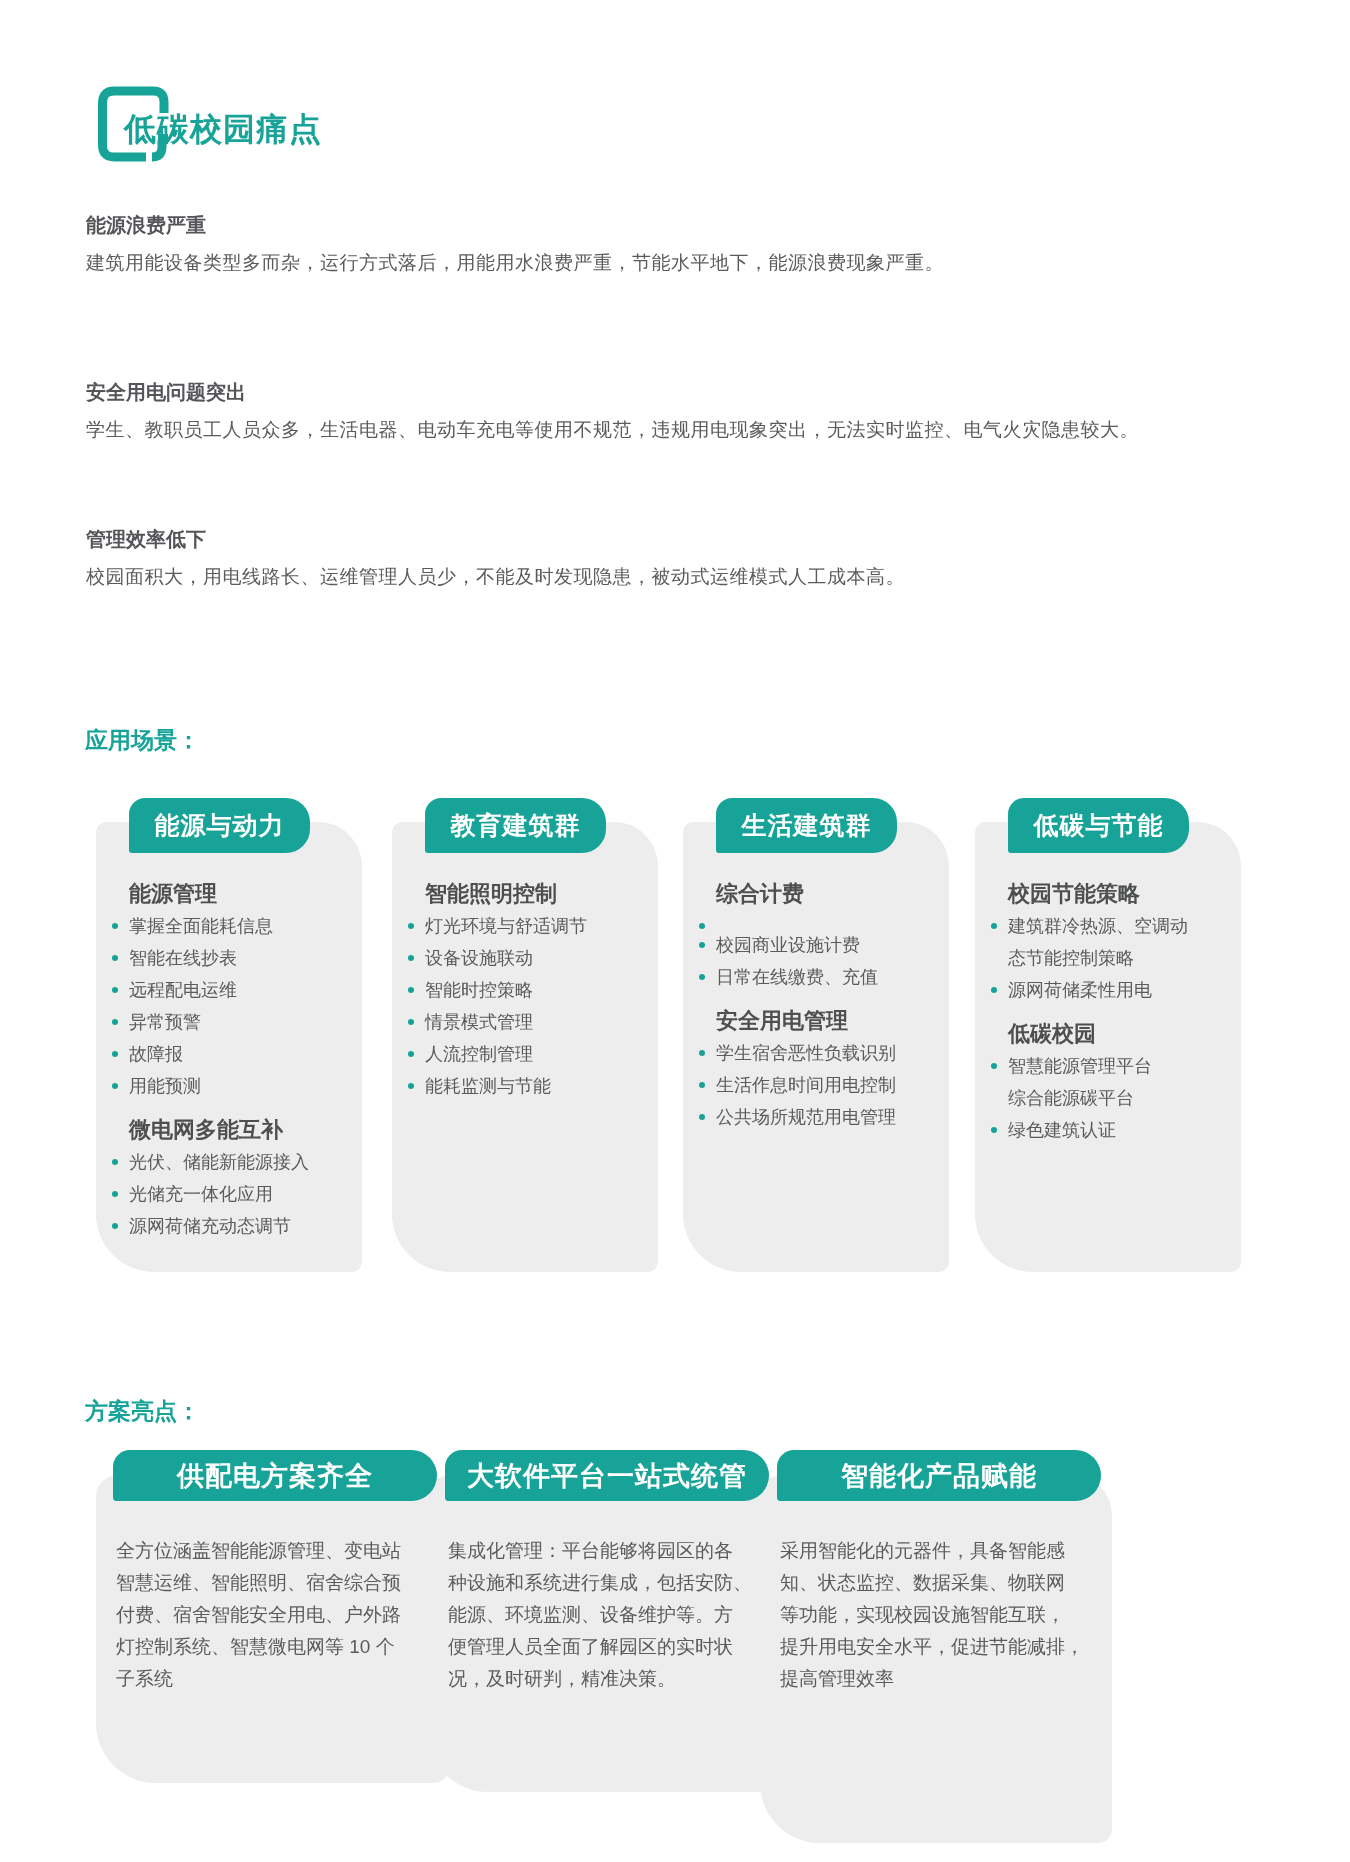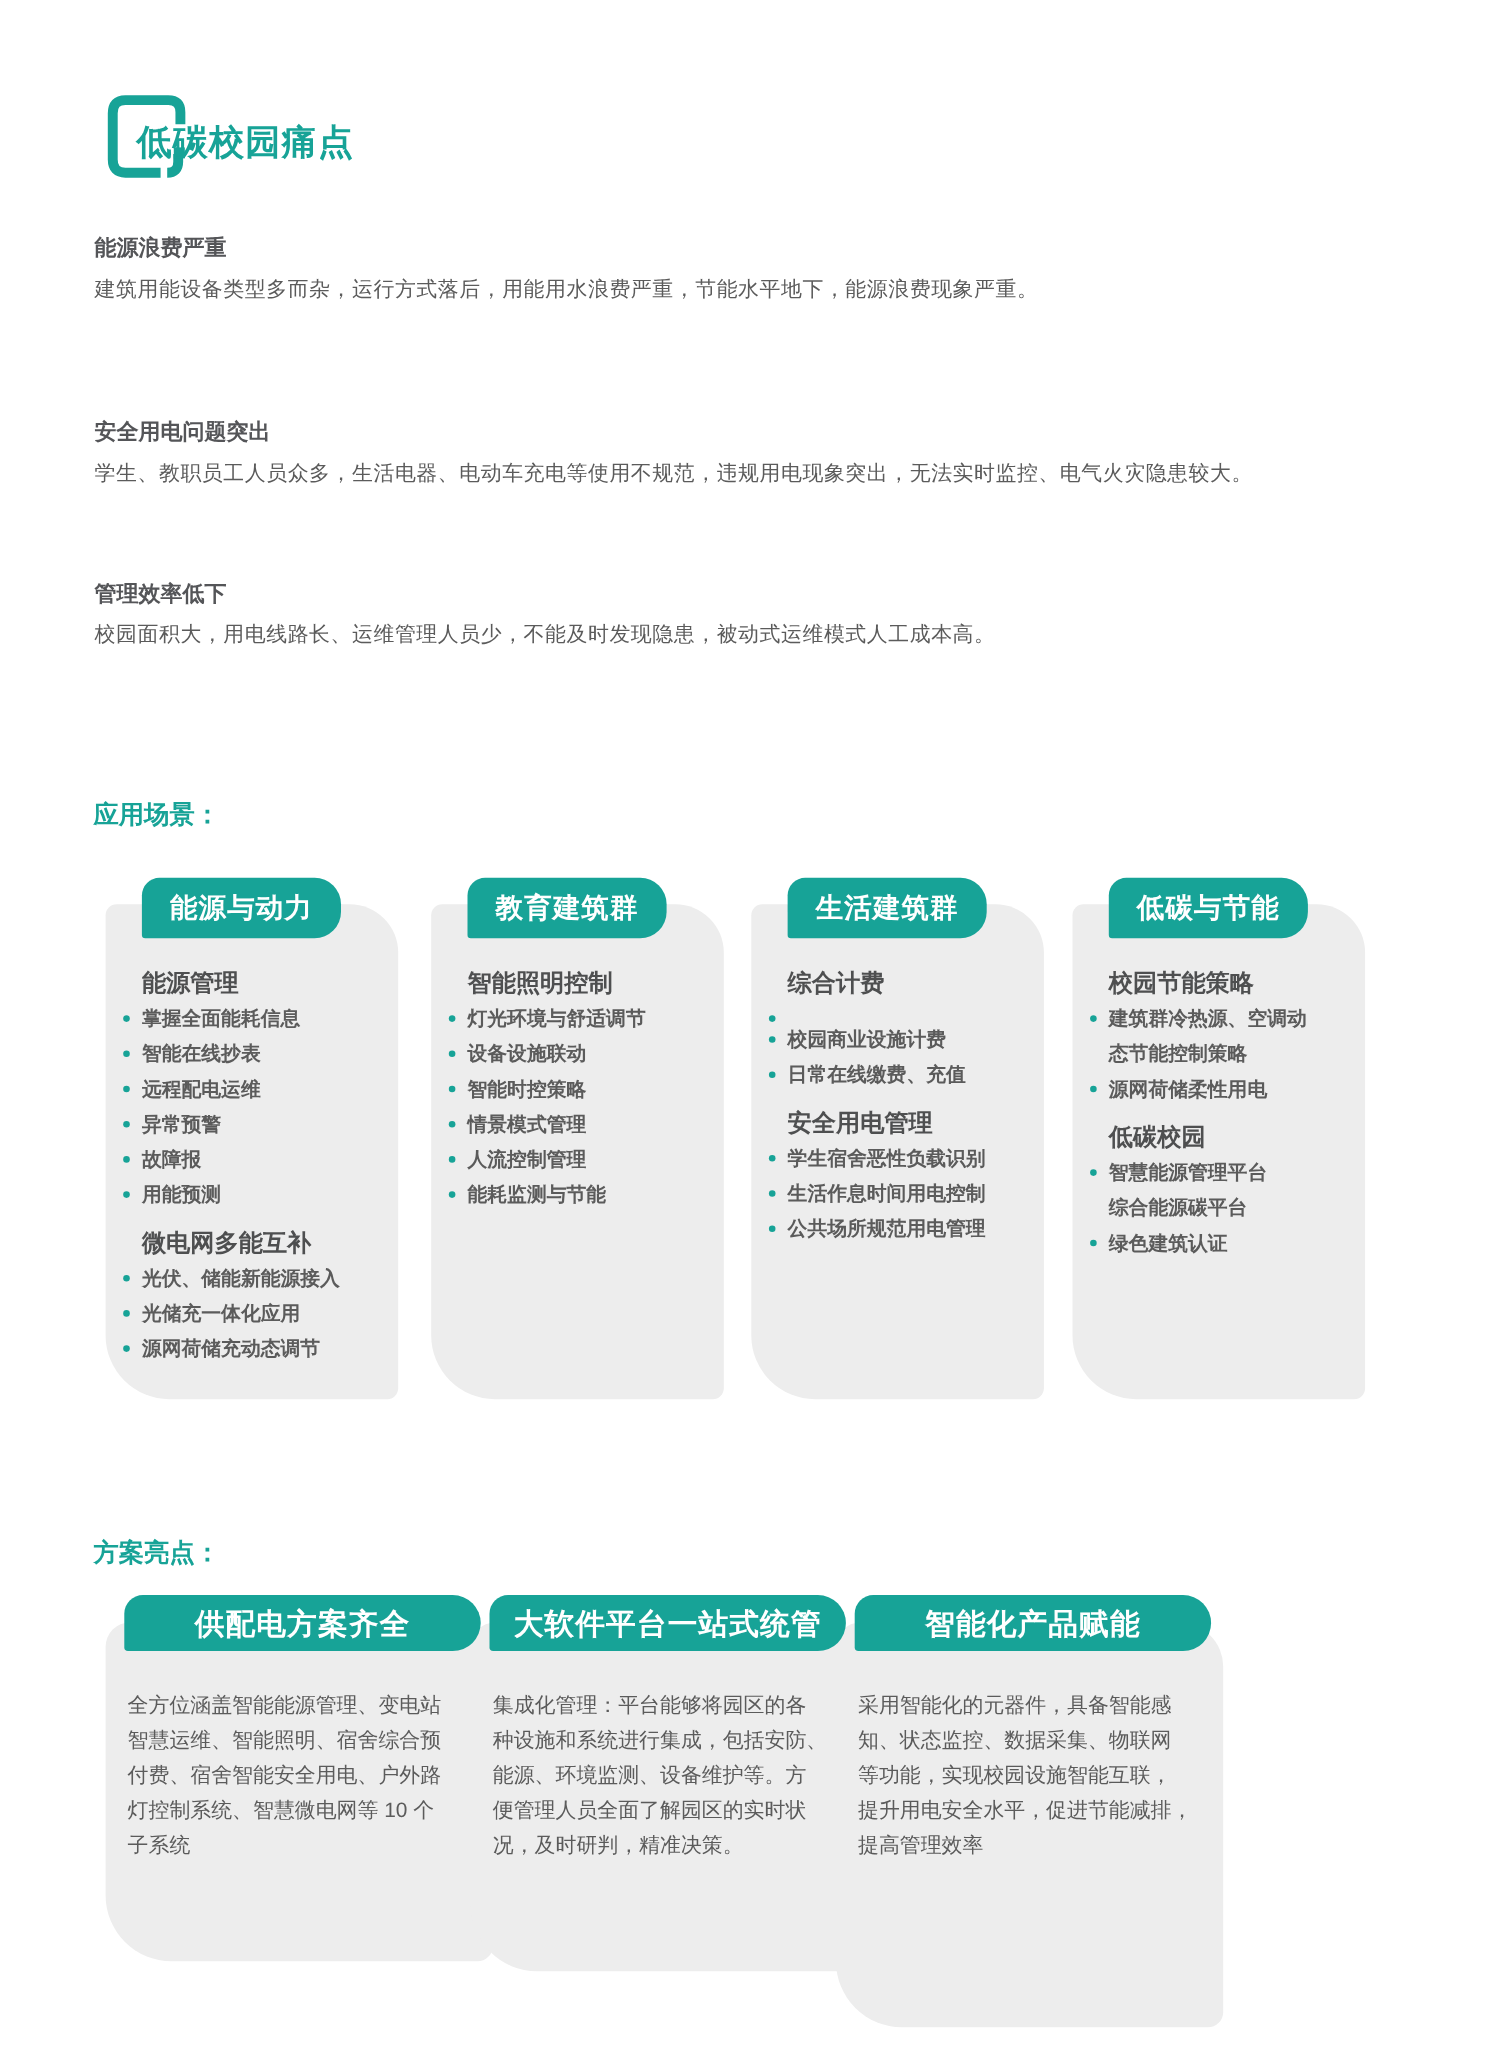--- a/index.html
+++ b/index.html
@@ -24,21 +24,21 @@
               border-radius:10px 44px 10px 58px;padding-top:56px;box-sizing:border-box;}
   .scene-tab{position:absolute;left:33px;top:0;width:181px;height:55px;background:#17A397;
              border-radius:16px 24px 24px 3px;color:#ffffff;font-size:25px;font-weight:bold;
              display:flex;align-items:center;justify-content:center;letter-spacing:1px;z-index:2;}
   .sub-title{padding-left:33px;font-size:22px;font-weight:bold;color:#4E4F50;
              line-height:32px;}
   .sub-title.later{margin-top:12px;}
   .bullet{display:flex;padding-left:16px;}
   .dot{flex:0 0 auto;width:6px;height:6px;border-radius:50%;background:#17A397;
        margin:13px 11px 0 0;}
-  .btext{font-size:18px;color:#5B5B5B;line-height:32px;white-space:pre;font-weight:bold;}
+  .btext{font-size:18px;color:#5B5B5B;line-height:32px;white-space:pre;}
 
   
   .hl-card{position:absolute;top:1450px;width:345px;}
   .hl-body{position:absolute;left:0;top:25px;width:352px;background:#EDEDED;
            border-radius:22px 40px 14px 60px;box-sizing:border-box;
            padding:60px 14px 0 20px;}
   .hl-tab{position:absolute;left:17px;top:0;width:324px;height:51px;background:#17A397;
           border-radius:20px 30px 30px 4px;color:#ffffff;font-size:27px;font-weight:bold;
           display:flex;align-items:center;justify-content:center;letter-spacing:1px;z-index:2;}
   .hl-desc{font-size:19px;color:#5B5B5B;line-height:32px;white-space:pre;}

